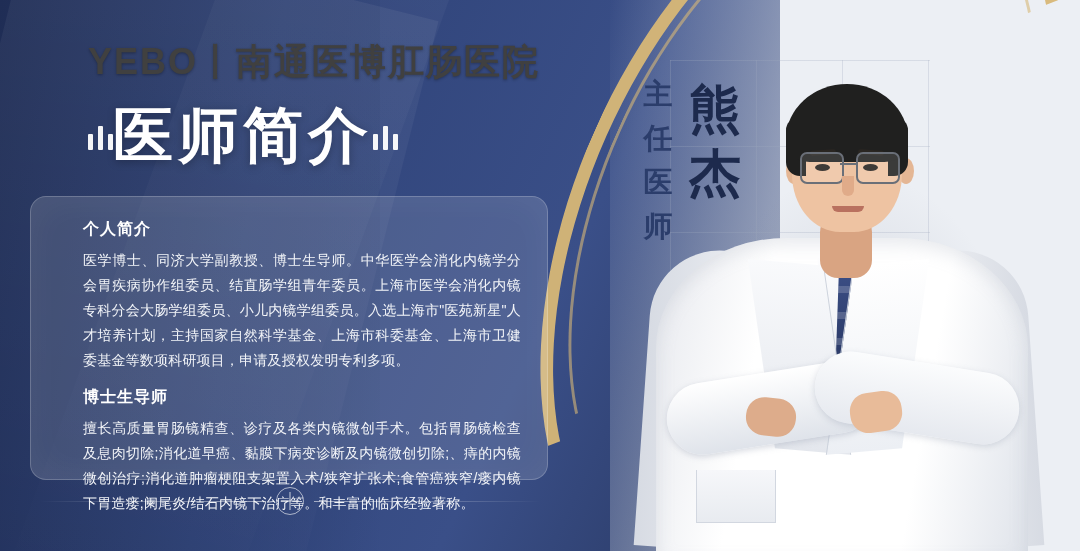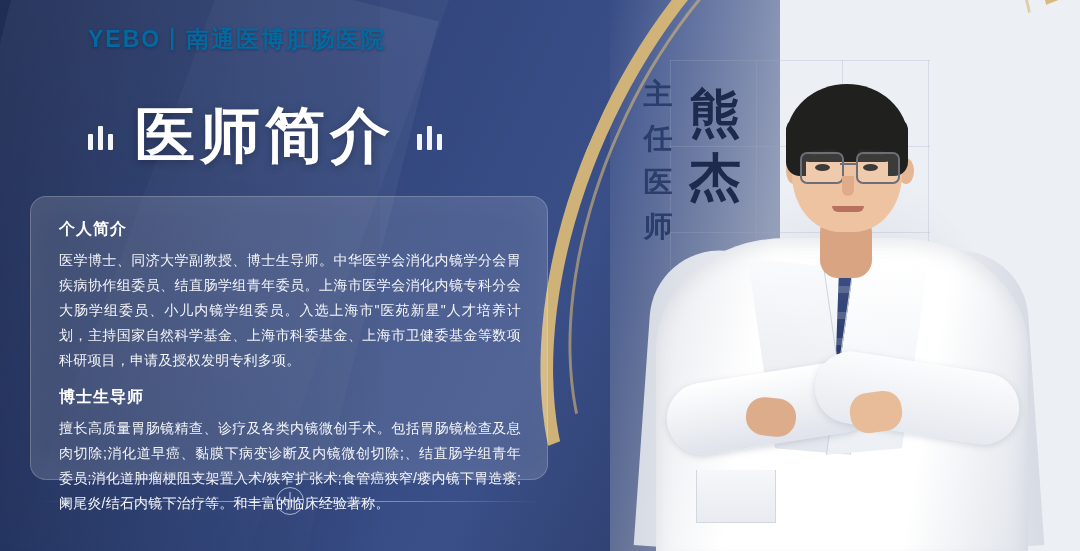--- a/index.html
+++ b/index.html
@@ -89,37 +89,36 @@
     border-radius: 50%;
     border: 3px solid rgba(216,184,119,0.55);
     border-color: rgba(216,184,119,0.6) transparent transparent rgba(216,184,119,0.6);
     transform: rotate(24deg);
   }
 
   
   .brand {
     position: absolute;
     left: 88px;
-    top: 24px;
-    color: #0369a1;
-    font-size: 23px;
+    top: 38px;
+    color: #404040;
+    font-size: 36px;
     letter-spacing: 2px;
     font-weight: bold;
     white-space: nowrap;
     text-shadow: 0 1px 3px rgba(0,0,0,0.3);
   }
 
   
   .title-row {
     position: absolute;
     left: 88px;
     top: 106px;
     display: flex;
     align-items: center;
-    gap: 22px;
   }
   .title-main {
     color: #ffffff;
     font-size: 60px;
     font-weight: bold;
     letter-spacing: 5px;
     line-height: 1;
     text-shadow: 0 2px 8px rgba(0,0,0,0.28);
   }
   .tick-group {
@@ -146,20 +145,21 @@
     top: 196px;
     width: 516px;
     height: 282px;
     border-radius: 16px;
     background: rgba(255,255,255,0.12);
     border: 1px solid rgba(255,255,255,0.22);
     box-shadow: inset 0 0 40px rgba(255,255,255,0.05);
   }
   .card-inner {
     padding: 22px 26px 0 28px;
+    margin-left: 24px;
   }
   .sec-title {
     color: #ffffff;
     font-size: 16px;
     font-weight: bold;
     letter-spacing: 1px;
     margin-bottom: 8px;
   }
   .sec-body {
     color: #f2f4f8;
@@ -230,21 +230,21 @@
   .v-name {
     position: absolute;
     left: 684px;
     top: 82px;
     width: 62px;
     color: #1d2a4d;
     font-size: 52px;
     font-weight: bold;
     line-height: 64px;
     text-align: center;
-    font-family: Liberation Serif, serif;
+    font-family: Liberation Mono, monospace;
   }
 
   
   .doctor {
     position: absolute;
     left: 604px;
     top: 0;
     width: 476px;
     height: 551px;
   }
@@ -530,21 +530,21 @@
       <span class="tick t1"></span>
     </span>
   </div>
 
   <div class="card">
     <div class="card-inner">
       <div class="sec-title">个人简介</div>
       <div class="sec-body">医学博士、同济大学副教授、博士生导师。中华医学会消化内镜学分会胃疾病协作组委员、结直肠学组青年委员。上海市医学会消化内镜专科分会大肠学组委员、小儿内镜学组委员。入选上海市"医苑新星"人才培养计划，主持国家自然科学基金、上海市科委基金、上海市卫健委基金等数项科研项目，申请及授权发明专利多项。</div>
       <div class="sec-gap"></div>
       <div class="sec-title">博士生导师</div>
-      <div class="sec-body">擅长高质量胃肠镜精查、诊疗及各类内镜微创手术。包括胃肠镜检查及息肉切除;消化道早癌、黏膜下病变诊断及内镜微创切除;、结直肠学组青年委员;消化道肿瘤梗阻支架置入术/狭窄扩张术;食管癌狭窄/瘘内镜下胃造瘘;阑尾炎/结石内镜下治疗等。和丰富的临床经验著称。</div>
+      <div class="sec-body">擅长高质量胃肠镜精查、诊疗及各类内镜微创手术。包括胃肠镜检查及息肉切除;消化道早癌、黏膜下病变诊断及内镜微创切除;、痔的内镜微创治疗;消化道肿瘤梗阻支架置入术/狭窄扩张术;食管癌狭窄/瘘内镜下胃造瘘;阑尾炎/结石内镜下治疗等。和丰富的临床经验著称。</div>
     </div>
   </div>
 
   <div class="divider-wrap">
     <div class="div-line"></div>
     <div class="div-emblem"></div>
     <div class="div-line right"></div>
   </div>
 
   <div class="v-role">主任医师</div>

